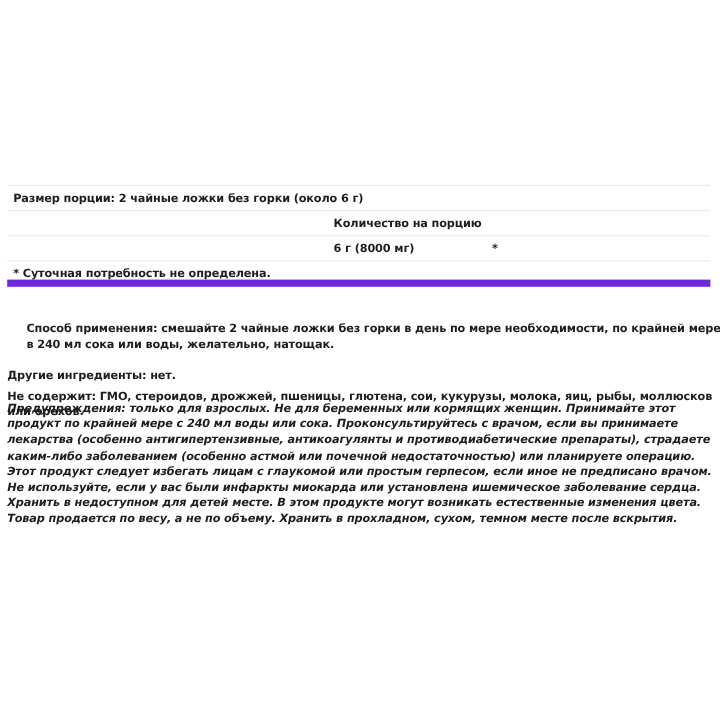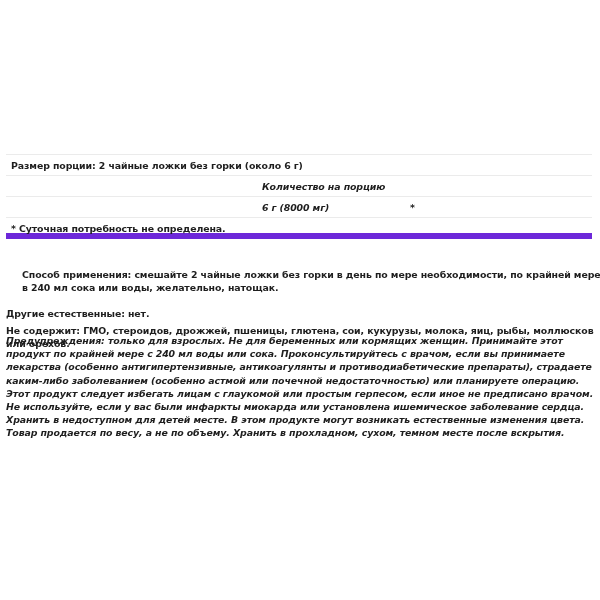--- a/index.html
+++ b/index.html
@@ -33,21 +33,21 @@
     .row:last-child {
       border-bottom: 6px solid #6d28d9;
       height: 22px;
     }
     .cell {
       position: absolute;
       top: 5px;
       white-space: nowrap;
     }
     .c1 { left: 5px; }
-    .c2 { left: 256px; font-style: italic; }
+    .c2 { left: 272px; }
     .c3 { left: 404px; }
     .text-block {
       position: absolute;
       left: 6px;
       width: 588px;
       line-height: 13.2px;
       white-space: normal;
     }
     #directions { top: 268px; margin-left: 16px; }
     #other { top: 307px; }
@@ -69,15 +69,15 @@
   <div class="row">
     <span class="cell c2">6 г (8000 мг)</span>
     <span class="cell c3">*</span>
   </div>
   <div class="row">
     <span class="cell c1">* Суточная потребность не определена.</span>
   </div>
 </div>
 
 <p id="directions" class="text-block">Способ применения:  смешайте 2 чайные ложки без горки в день по мере необходимости, по крайней мере, в 240 мл сока или воды, желательно, натощак.</p>
-<p id="other" class="text-block">Другие естественные: нет.</p>
+<p id="other" class="text-block">Другие ингредиенты: нет.</p>
 <p id="notcontain" class="text-block">Не содержит: ГМО, стероидов, дрожжей, пшеницы, глютена, сои, кукурузы, молока, яиц, рыбы, моллюсков или орехов.</p>
 <p id="warnings" class="text-block">Предупреждения: только для взрослых. Не для беременных или кормящих женщин. Принимайте этот продукт по крайней мере с 240 мл воды или сока. Проконсультируйтесь с врачом, если вы принимаете лекарства (особенно антигипертензивные, антикоагулянты и противодиабетические препараты), страдаете каким-либо заболеванием (особенно астмой или почечной недостаточностью) или планируете операцию. Этот продукт следует избегать лицам с глаукомой или простым герпесом, если иное не предписано врачом. Не используйте, если у вас были инфаркты миокарда или установлена ишемическое заболевание сердца. Хранить в недоступном для детей месте. В этом продукте могут возникать естественные изменения цвета. Товар продается по весу, а не по объему. Хранить в прохладном, сухом, темном месте после вскрытия.</p>
 
 </body></html>

